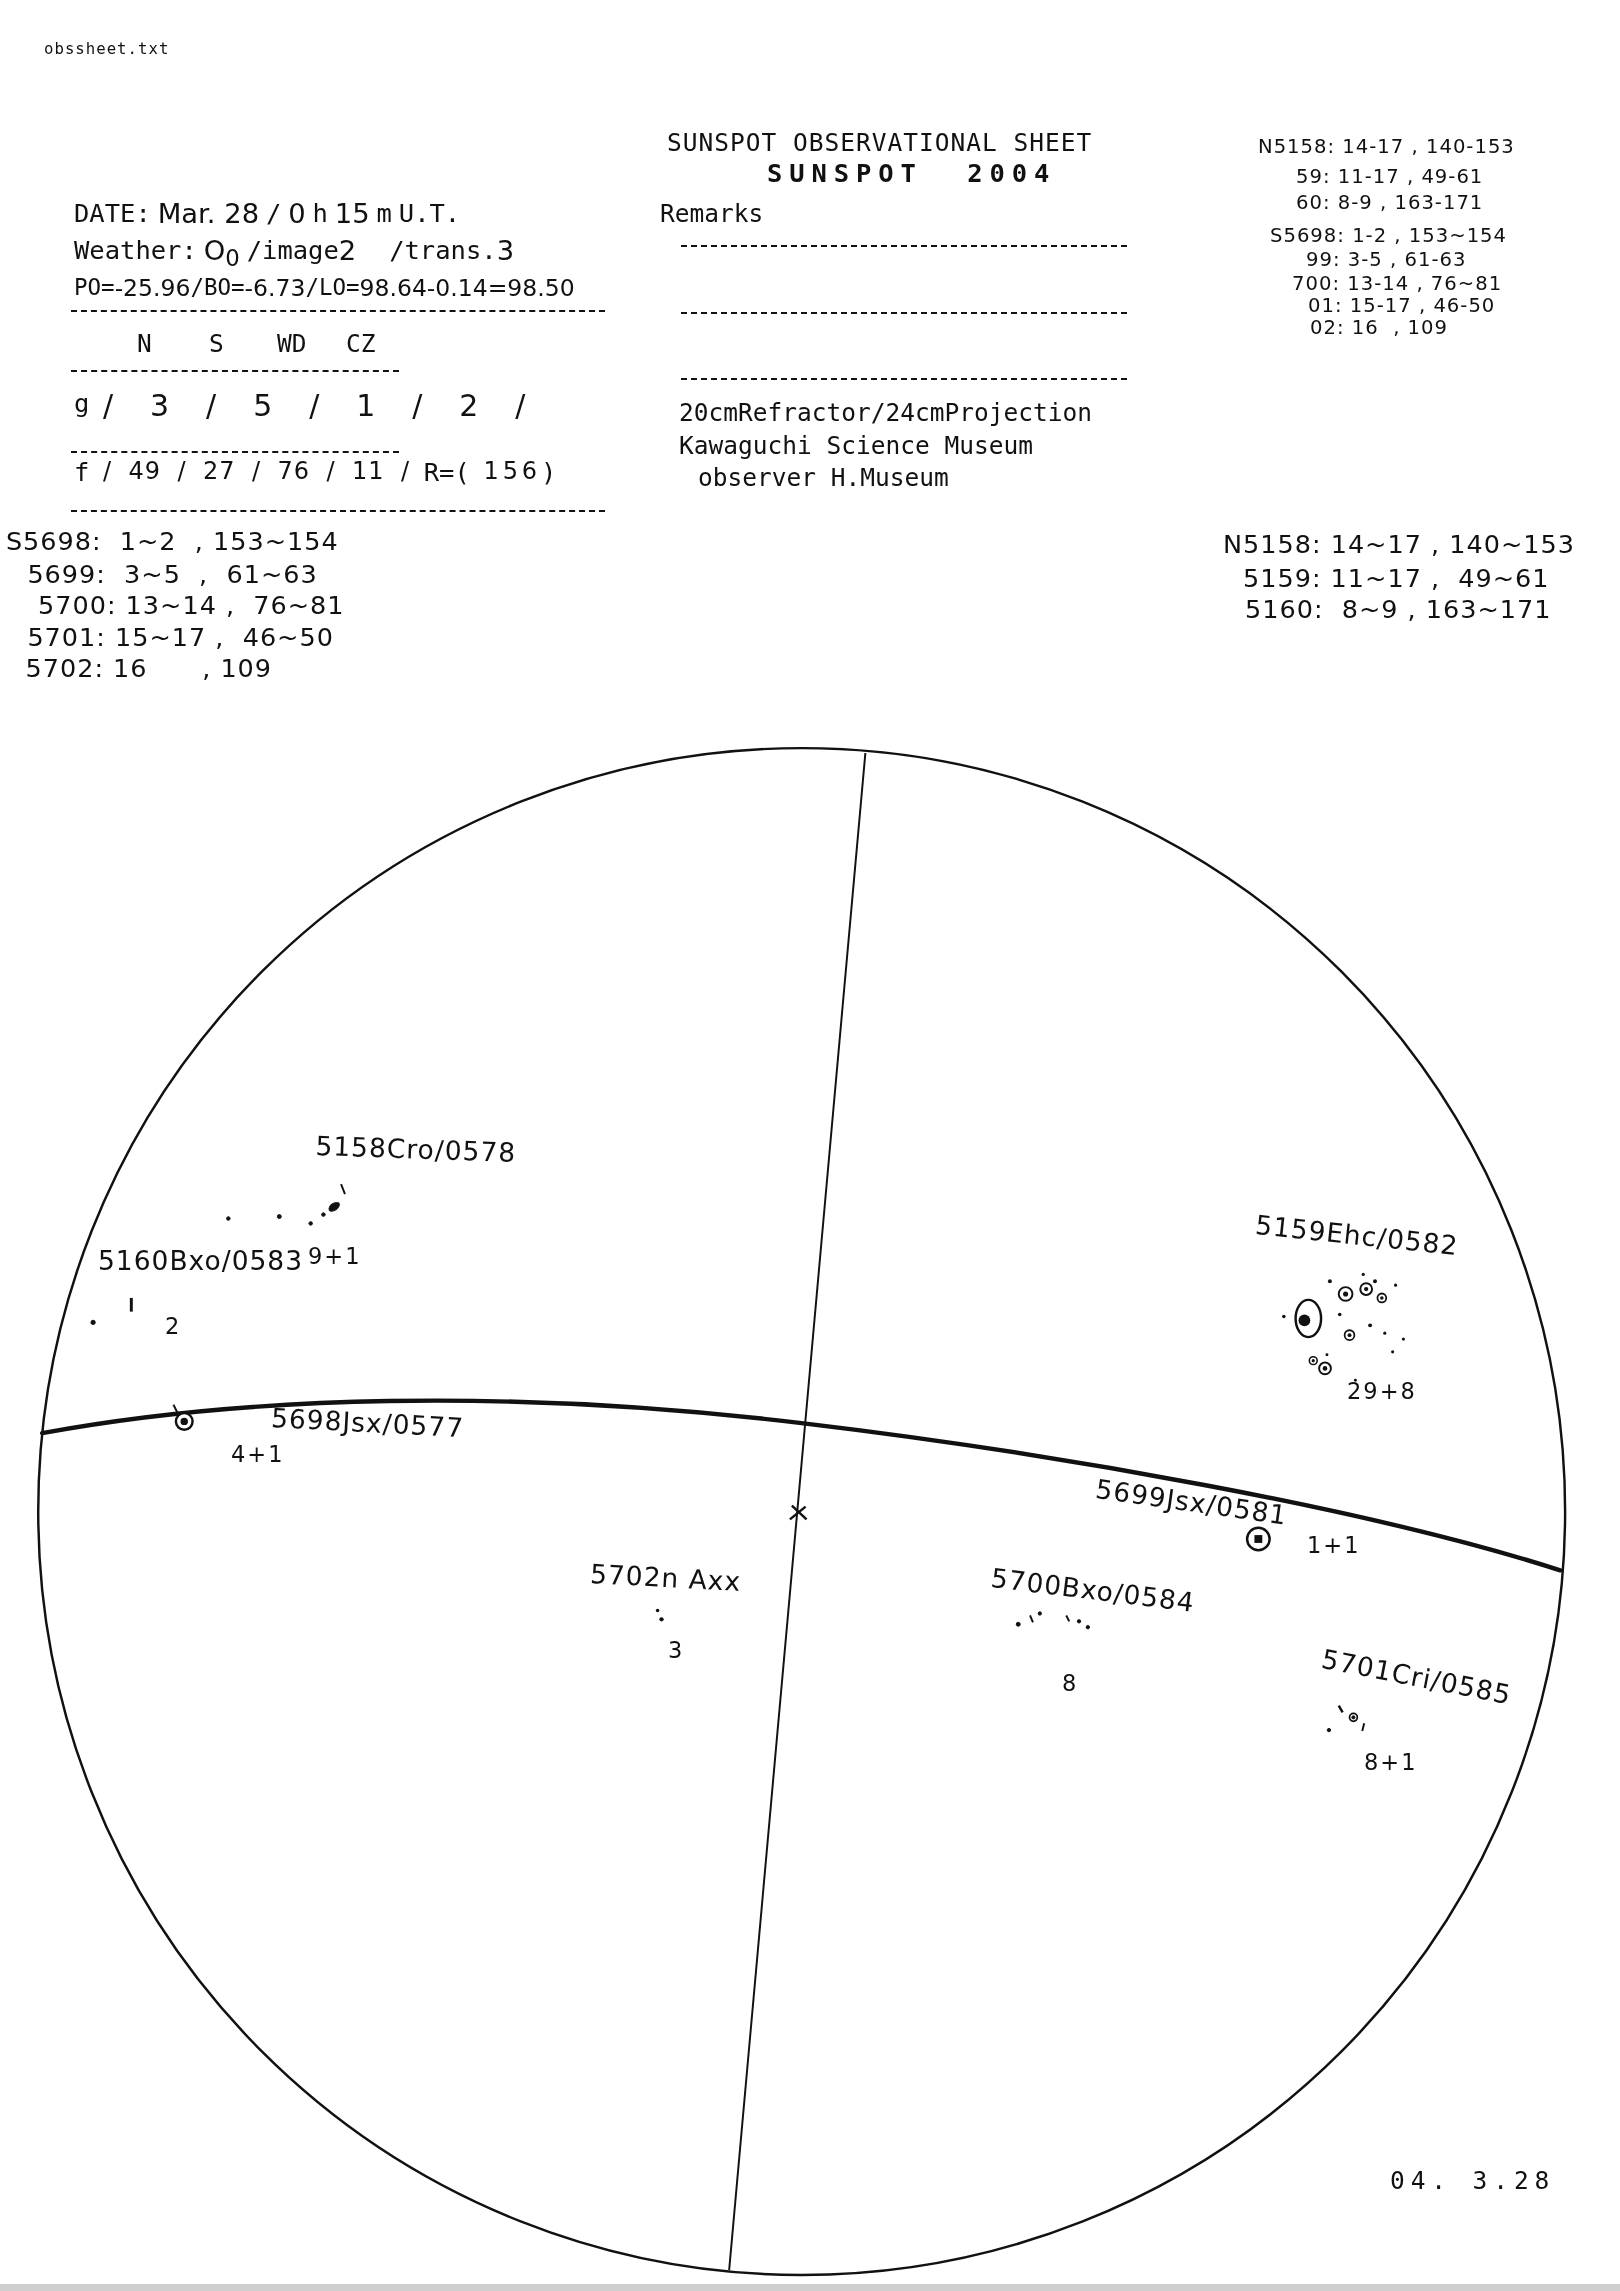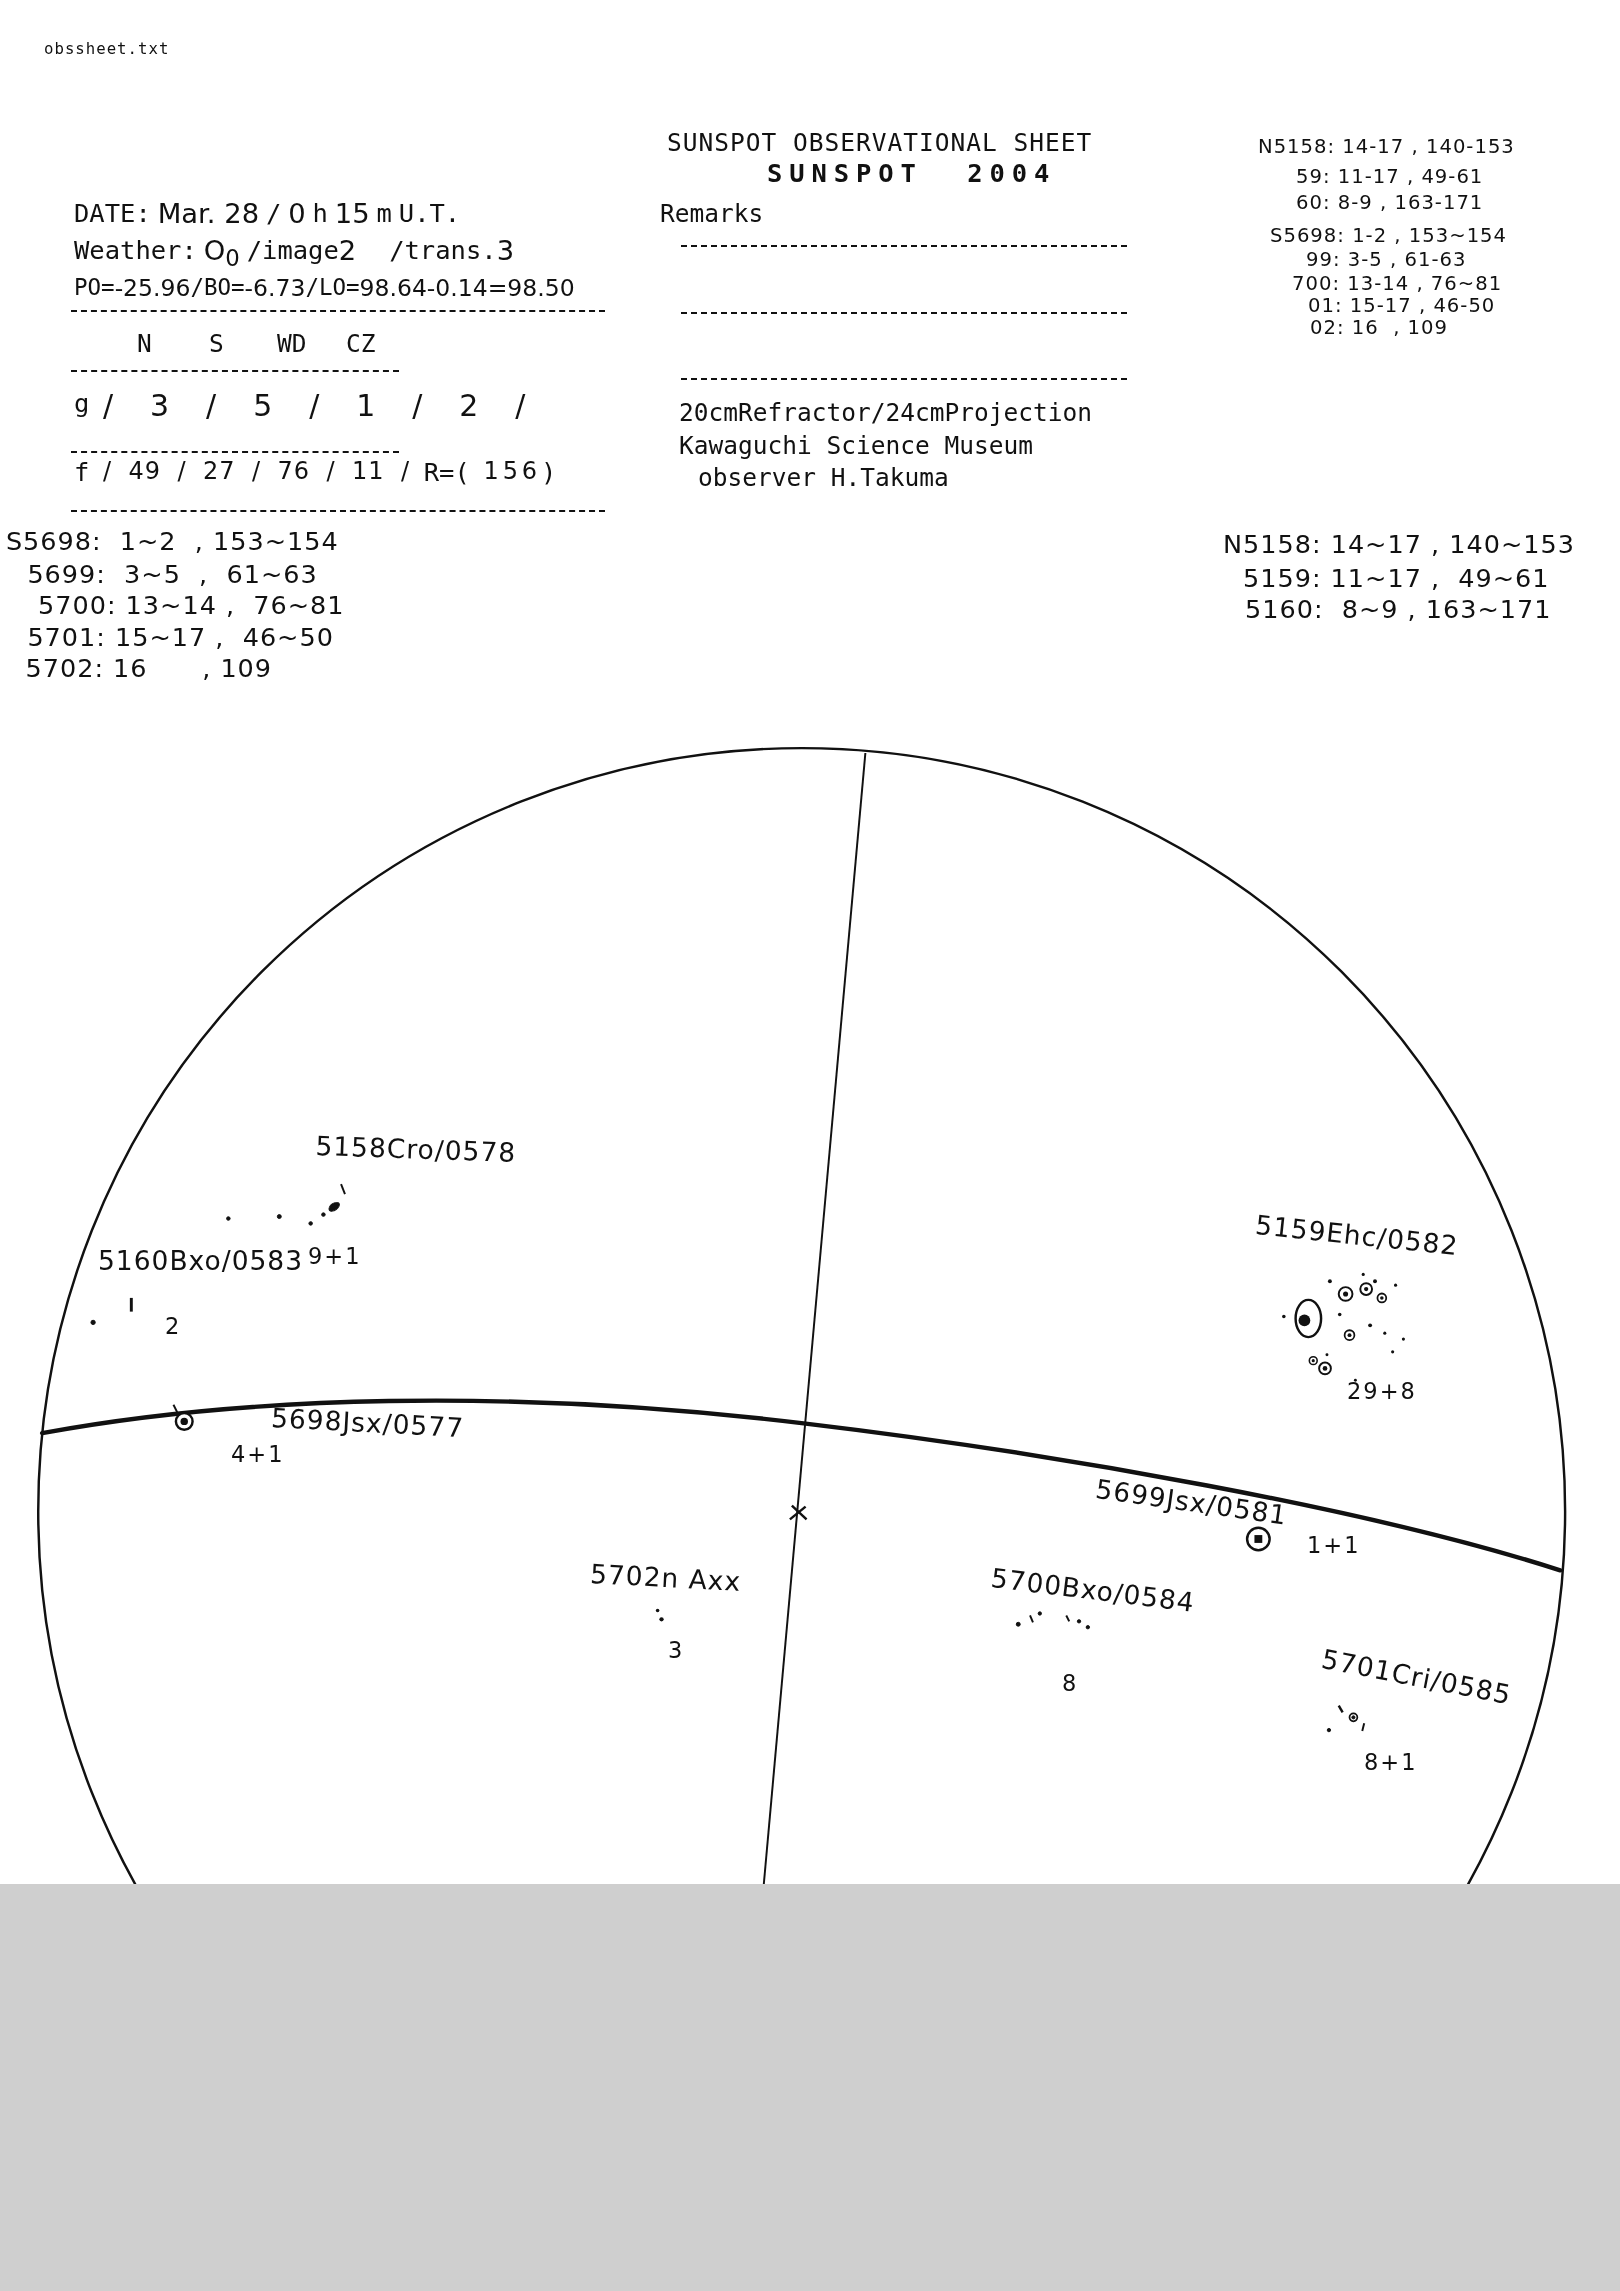--- a/index.html
+++ b/index.html
@@ -1,16 +1,16 @@
 <!DOCTYPE html>
 <html><head>
 <meta charset="utf-8">
 <style>
   html,body{margin:0;padding:0;background:#cfcfcf;}
-  .page{position:relative;width:1620px;height:1884px;background:#ffffff;color:#111;overflow:hidden;}
+  .page{position:relative;width:1620px;height:2284px;background:#ffffff;color:#111;overflow:hidden;}
   .t{font-family:"DejaVu Sans Mono","Liberation Mono",monospace;}
   .hw{font-family:"DejaVu Sans","Liberation Sans",sans-serif;}
   .abs{position:absolute;white-space:pre;}
   .row{position:absolute;display:flex;align-items:flex-start;white-space:pre;}
   .dash{position:absolute;border-top:2.9px dashed #111;height:0;}
   .filename{left:44px;top:39px;font-size:15.7px;letter-spacing:1px;}
   
   .r-date{left:74px;top:198px;font-size:25.5px;}
   .r-weather{left:74px;top:235px;font-size:25.5px;}
   .r-po{left:74px;top:274px;font-size:22.5px;}
@@ -100,21 +100,21 @@
     <span class="t">)</span>
   </div>
   <div class="dash" style="left:71px;top:510px;width:534px;"></div>
 
   <div class="abs t remarks">Remarks</div>
   <div class="dash" style="left:681px;top:245px;width:446px;"></div>
   <div class="dash" style="left:681px;top:312px;width:446px;"></div>
   <div class="dash" style="left:681px;top:378px;width:446px;"></div>
   <div class="abs t obs1">20cmRefractor/24cmProjection</div>
   <div class="abs t obs2">Kawaguchi Science Museum</div>
-  <div class="abs t obs3">observer H.Takuma</div>
+  <div class="abs t obs3">observer H.Museum</div>
 
   <div class="abs hw note" style="left:1258px;top:135px;">N5158: 14-17 , 140-153</div>
   <div class="abs hw note" style="left:1296px;top:165px;">59: 11-17 , 49-61</div>
   <div class="abs hw note" style="left:1296px;top:191px;">60: 8-9 , 163-171</div>
   <div class="abs hw note" style="left:1270px;top:224px;">S5698: 1-2 , 153~154</div>
   <div class="abs hw note" style="left:1306px;top:248px;">99: 3-5 , 61-63</div>
   <div class="abs hw note" style="left:1292px;top:272px;text-align:right;">700: 13-14 , 76~81</div>
   <div class="abs hw note" style="left:1308px;top:294px;">01: 15-17 , 46-50</div>
   <div class="abs hw note" style="left:1310px;top:316px;">02: 16  , 109</div>
 

